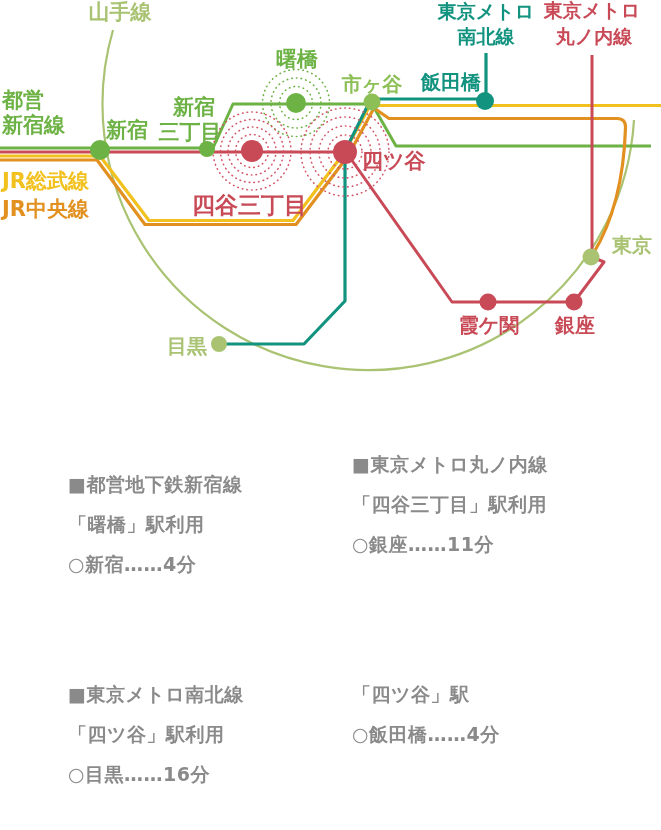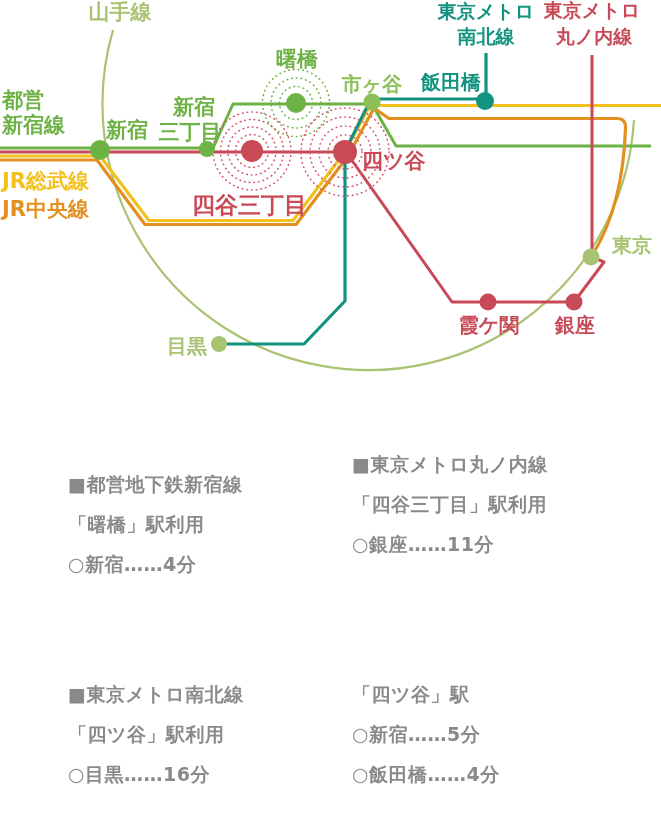--- a/index.html
+++ b/index.html
@@ -122,15 +122,14 @@
 </div>
 
 <div class="info" style="left:68px;top:674px;">
   <p>■東京メトロ南北線</p>
   <p>「四ツ谷」駅利用</p>
   <p>○目黒……16分</p>
 </div>
 
 <div class="info" style="left:352px;top:674px;">
   <p>「四ツ谷」駅</p>
-  <p>○新宿……5分</p>
   <p>○飯田橋……4分</p>
 </div>
 
 </body></html>

